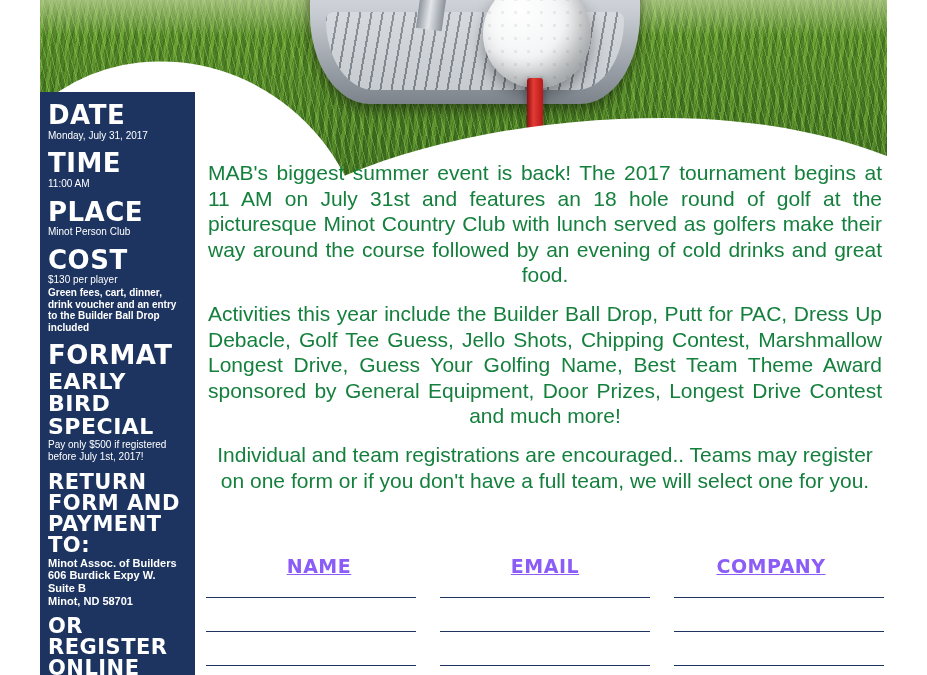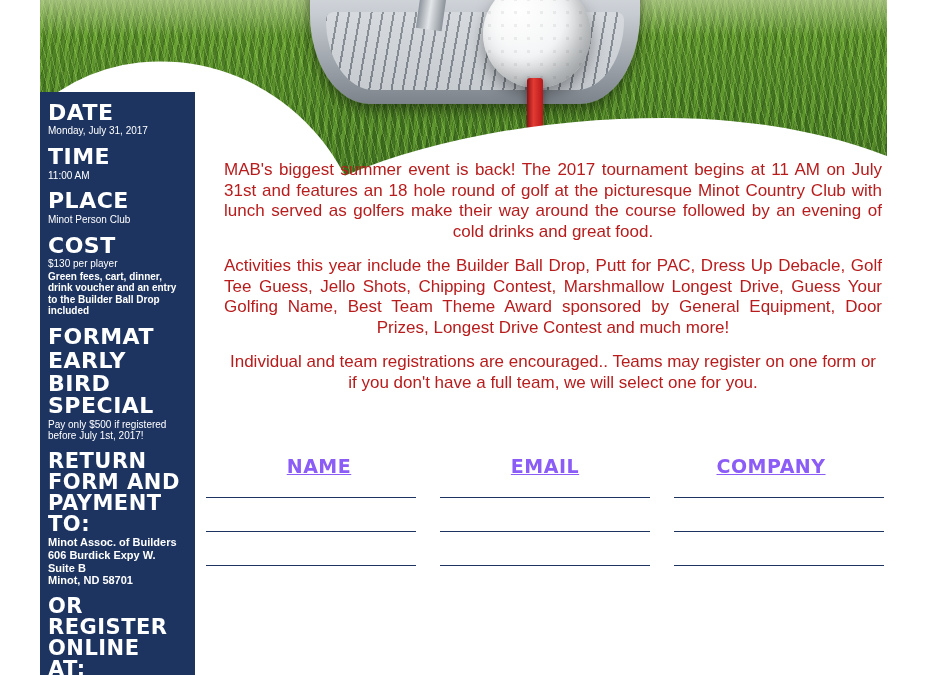--- a/index.html
+++ b/index.html
@@ -140,21 +140,21 @@
     width: 155px;
     height: 583px;
     background: #1d3461;
     color: #ffffff;
     padding: 10px 10px 0 8px;
     box-sizing: border-box;
   }
   .sp-title {
     font-family: "DejaVu Sans", sans-serif;
     font-weight: bold;
-    font-size: 22px;
+    font-size: 26px;
     line-height: 1.02;
     letter-spacing: .5px;
     margin: 0 0 1px 0;
   }
   .sp-title.small { font-size: 22px; }
   .sp-title.tight { font-size: 21px; line-height: 1.0; }
   .sp-text {
     font-size: 10px;
     line-height: 1.18;
     margin: 0 0 9px 0;
@@ -178,25 +178,25 @@
     text-align: center;
     color: #1d3461;
     font-family: "DejaVu Sans", sans-serif;
     font-weight: bold;
     font-size: 30px;
     line-height: 1.12;
     letter-spacing: .3px;
     margin: 8px 0 14px 0;
   }
   .body-para {
-    color: #b91c1c;
-    font-size: 17px;
+    color: #15803d;
+    font-size: 21px;
     line-height: 1.22;
     text-align: center;
-    margin: 0 0 13px 16px;
+    margin: 0 0 13px 0;
     padding: 0 8px;
   }
   .body-para.wide { text-align: justify; text-align-last: center; }
 
   
   .form-head {
     display: flex;
     margin: 14px 0 0 0;
     padding: 0 6px;
   }

